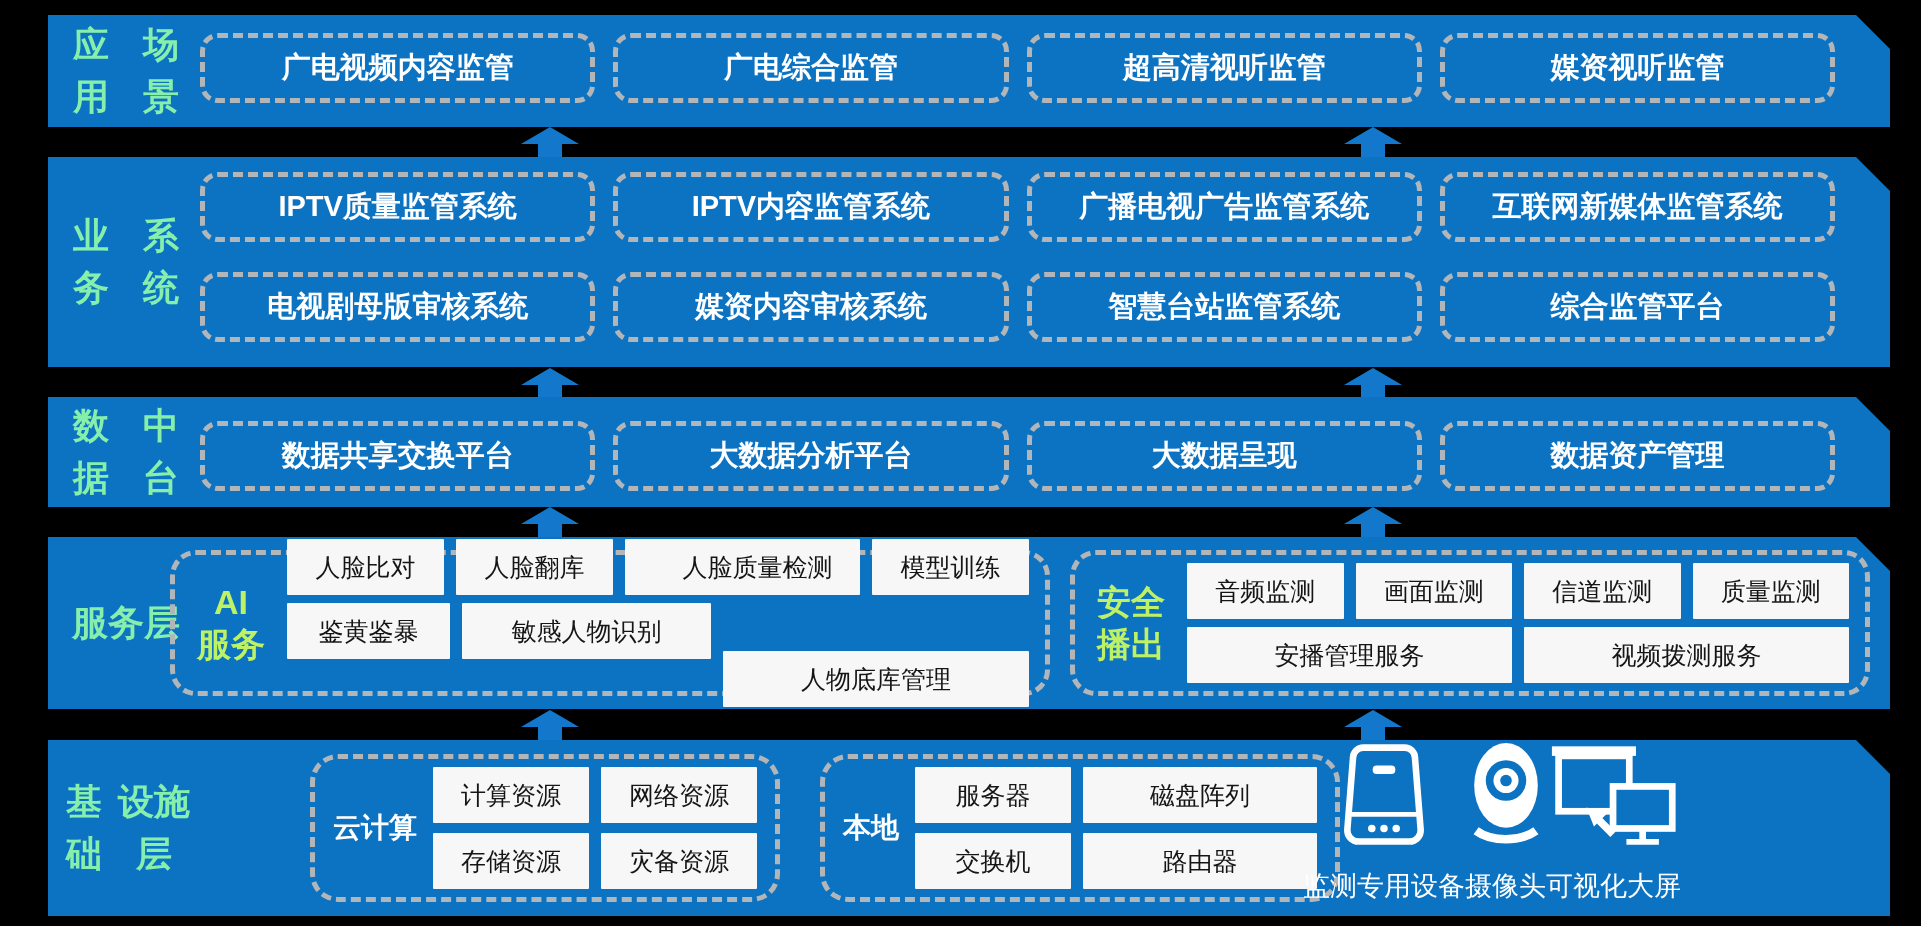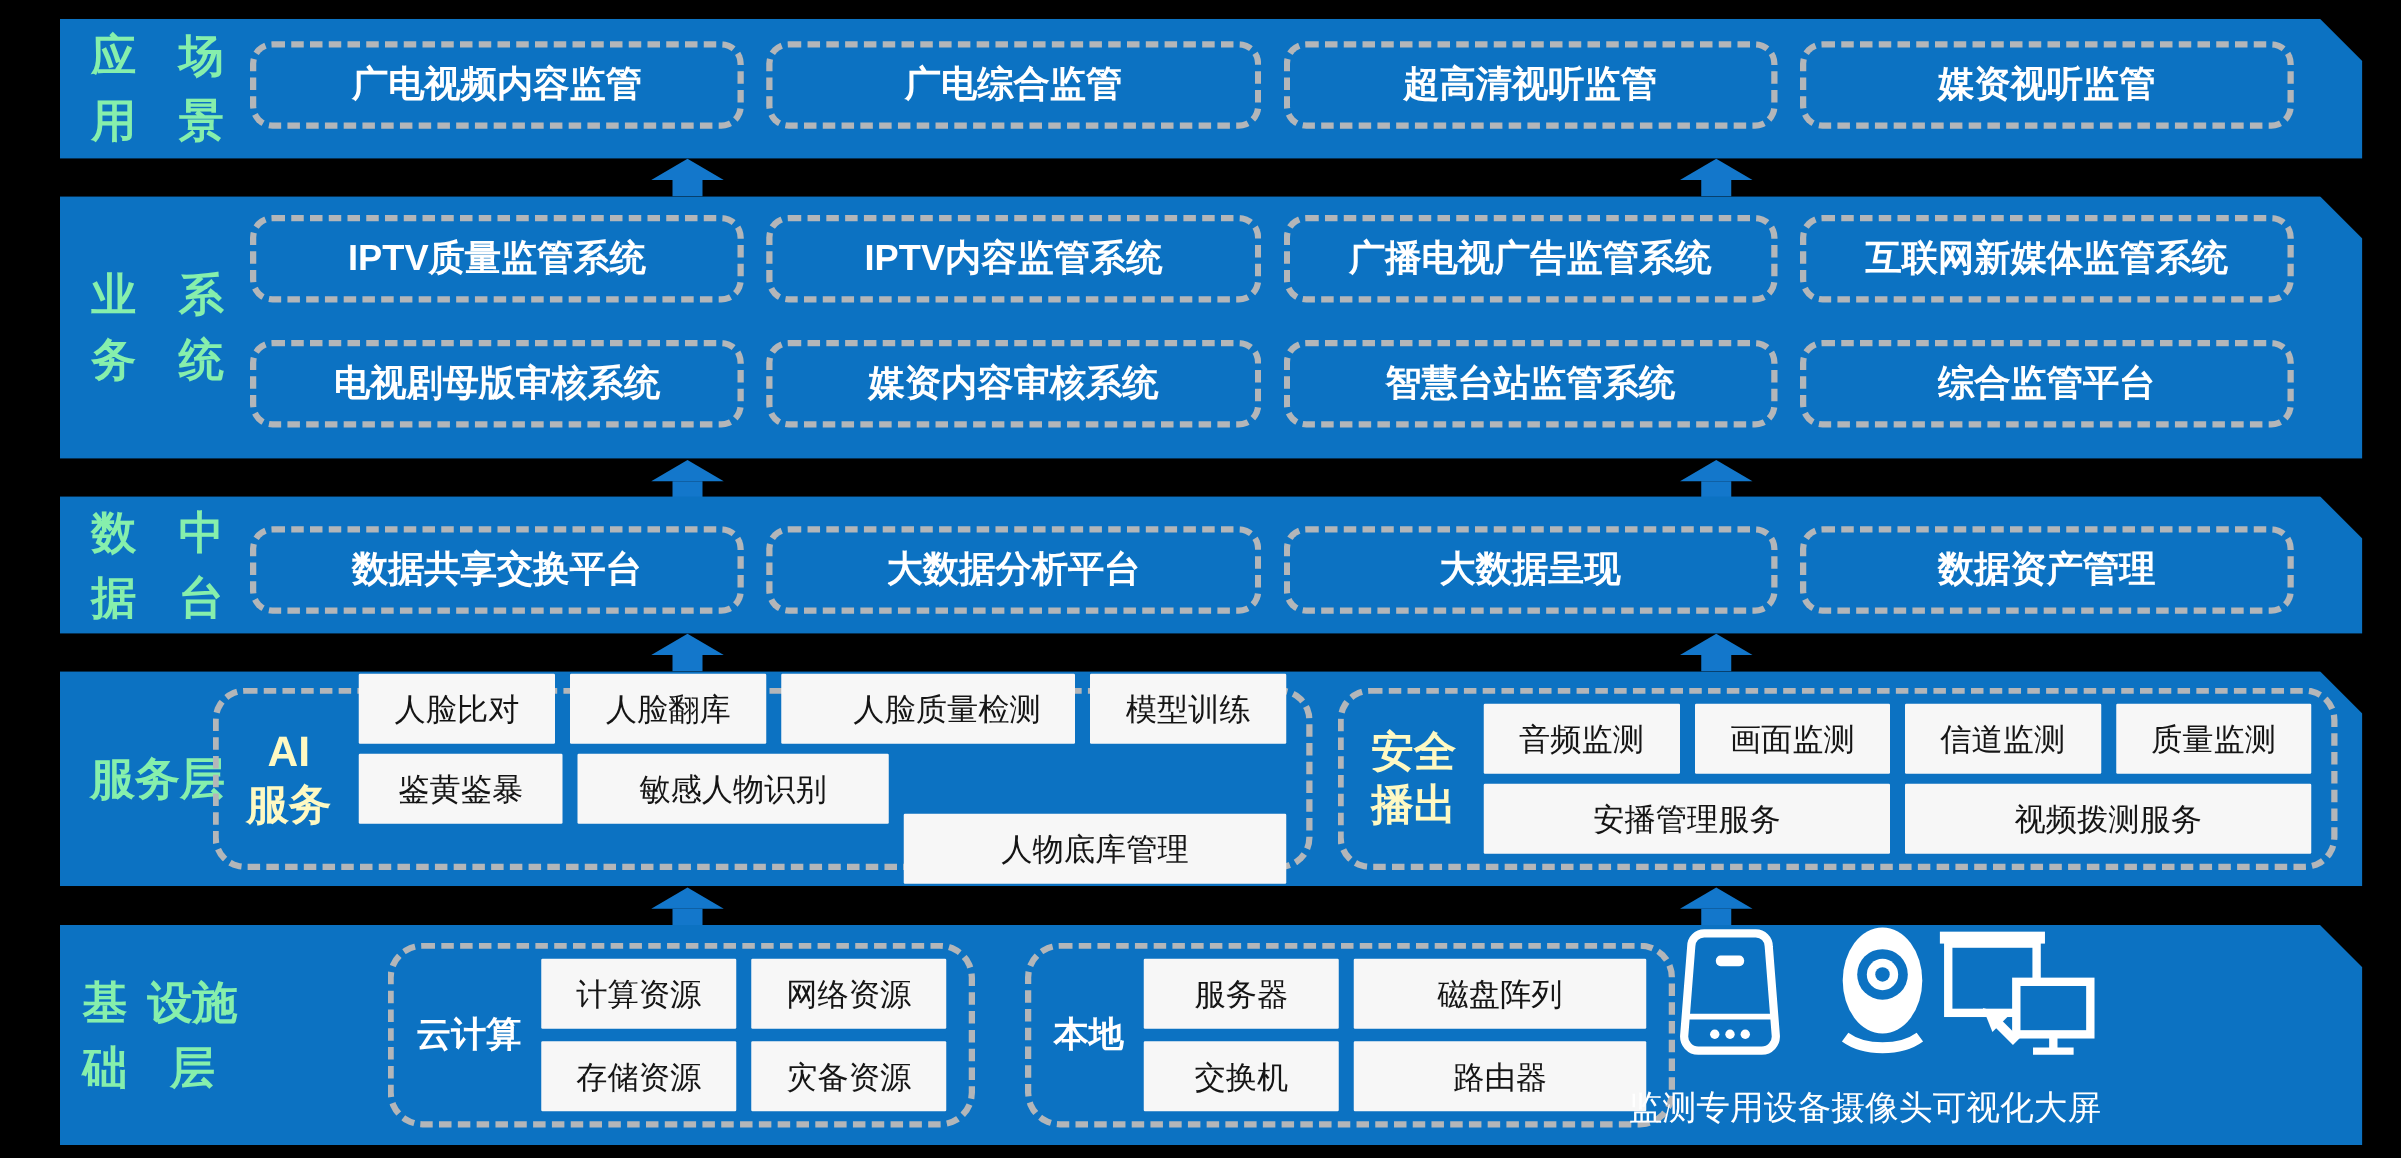--- a/index.html
+++ b/index.html
@@ -22,21 +22,21 @@
   .dash-box{
     flex:1;height:70px;border:5px dashed #B3B6B9;border-radius:18px;
     display:flex;align-items:center;justify-content:center;
     color:#fff;font-weight:bold;font-size:29px;box-sizing:border-box;white-space:nowrap;
   }
   .group{
     position:absolute;top:13px;height:146px;border:5px dashed #B3B6B9;border-radius:26px;
     box-sizing:border-box;display:flex;align-items:center;gap:16px;padding:8px 16px;
   }
   .group-label{
-    color:#fef9c3;font-weight:bold;font-size:34px;line-height:1.25;text-align:center;
+    color:#bef264;font-weight:bold;font-size:34px;line-height:1.25;text-align:center;
     flex:0 0 auto;min-width:80px;
   }
   .rows{flex:1;display:flex;flex-direction:column;gap:8px;}
   .row{display:flex;gap:12px;}
   .wbox{
     background:#F7F7F7;border-radius:1px;height:56px;
     display:flex;align-items:center;justify-content:center;
     color:#151515;font-size:25px;padding:0 10px;white-space:nowrap;
   }
   .arrow{position:absolute;width:58px;height:30px;}

